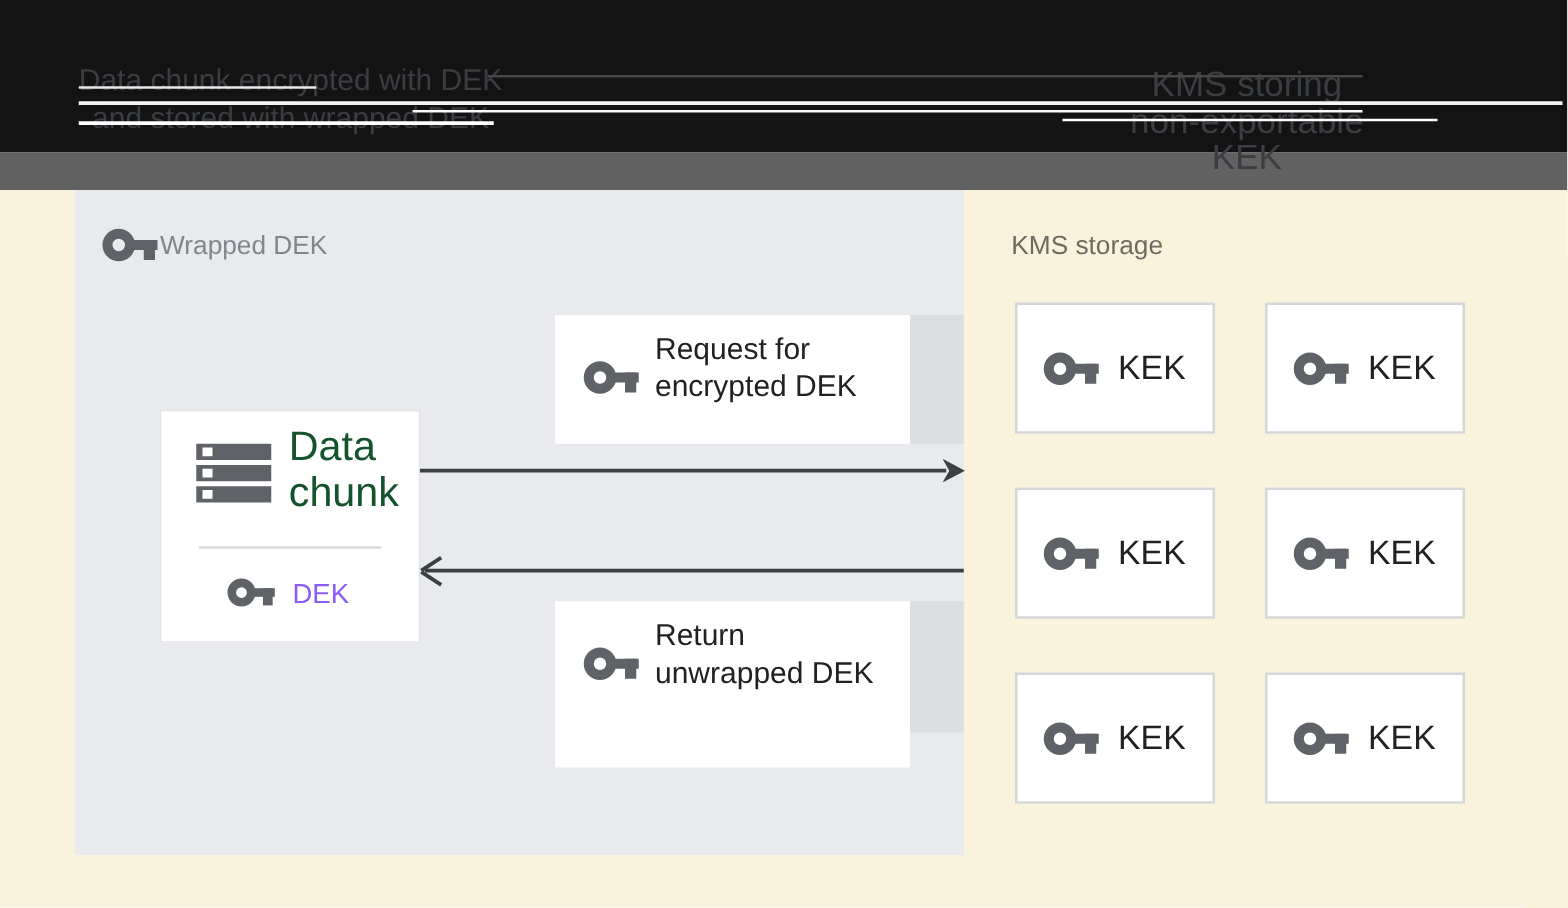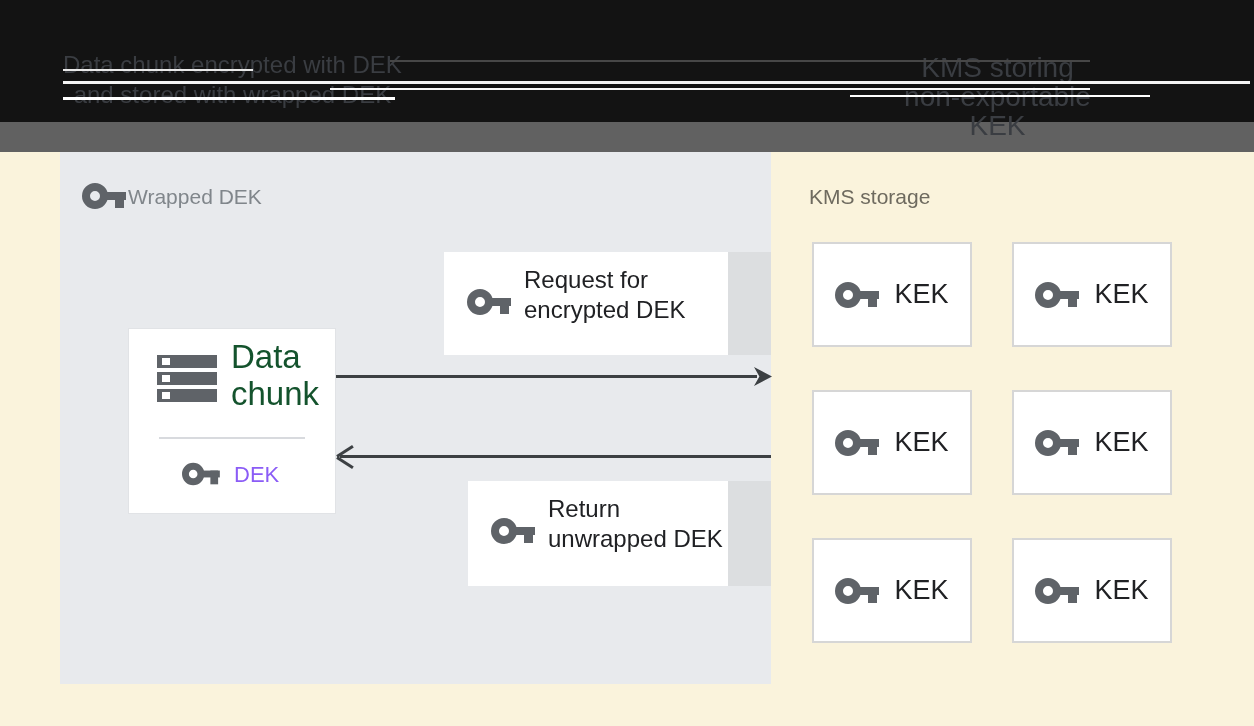--- a/index.html
+++ b/index.html
@@ -36,21 +36,21 @@
   .datachunk-card{left:128px;top:328px;width:208px;height:186px;border:1px solid #e1e3e6;box-sizing:border-box;}
   .server-icon{position:absolute;left:28px;top:26px;width:60px;}
   .server-bar{position:relative;width:60px;height:13px;background:#5f6368;margin-bottom:4px;}
   .server-bar::before{content:"";position:absolute;left:5px;top:3px;width:8px;height:7px;background:#ffffff;}
   .datachunk-title{position:absolute;left:102px;top:9px;font-size:33px;line-height:37px;color:#14532d;}
   .card-divider{position:absolute;left:30px;top:108px;width:146px;height:2px;background:#d8dade;}
   .dek-key{left:53px;top:130px;}
   .dek-label{position:absolute;left:105px;top:133px;font-size:22px;color:#8b5cf6;}
   
   .request-card{left:444px;top:252px;width:284px;height:103px;}
-  .return-card{left:468px;top:481px;width:284px;height:105px;}
+  .return-card{left:444px;top:481px;width:284px;height:133px;}
   .msg-key{left:23px;top:35px;}
   .msg-text{position:absolute;left:80px;top:13px;font-size:24px;line-height:30px;color:#202124;}
   .gray-block{position:absolute;width:43px;background:#dcdee0;}
   .gray-block-top{left:728px;top:252px;height:103px;}
   .gray-block-bottom{left:728px;top:481px;height:105px;}
   
   .arrow-line{position:absolute;height:3px;background:#3c4043;}
   .arrow-right-line{left:336px;top:375px;width:421px;}
   .arrow-left-line{left:340px;top:455px;width:431px;}
   .arrow-right-head{position:absolute;left:754px;top:367px;width:18px;height:19px;background:#3c4043;

